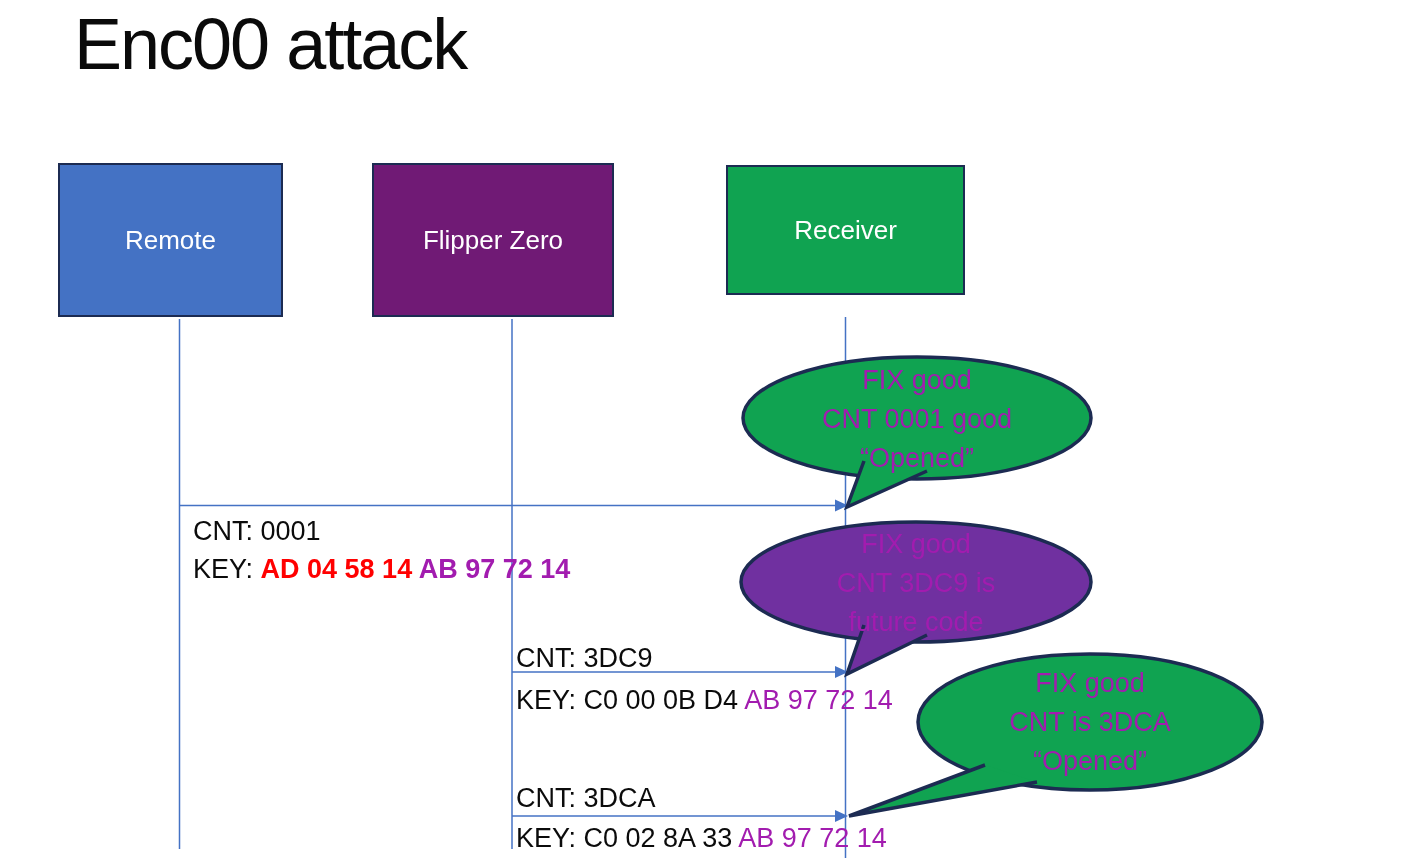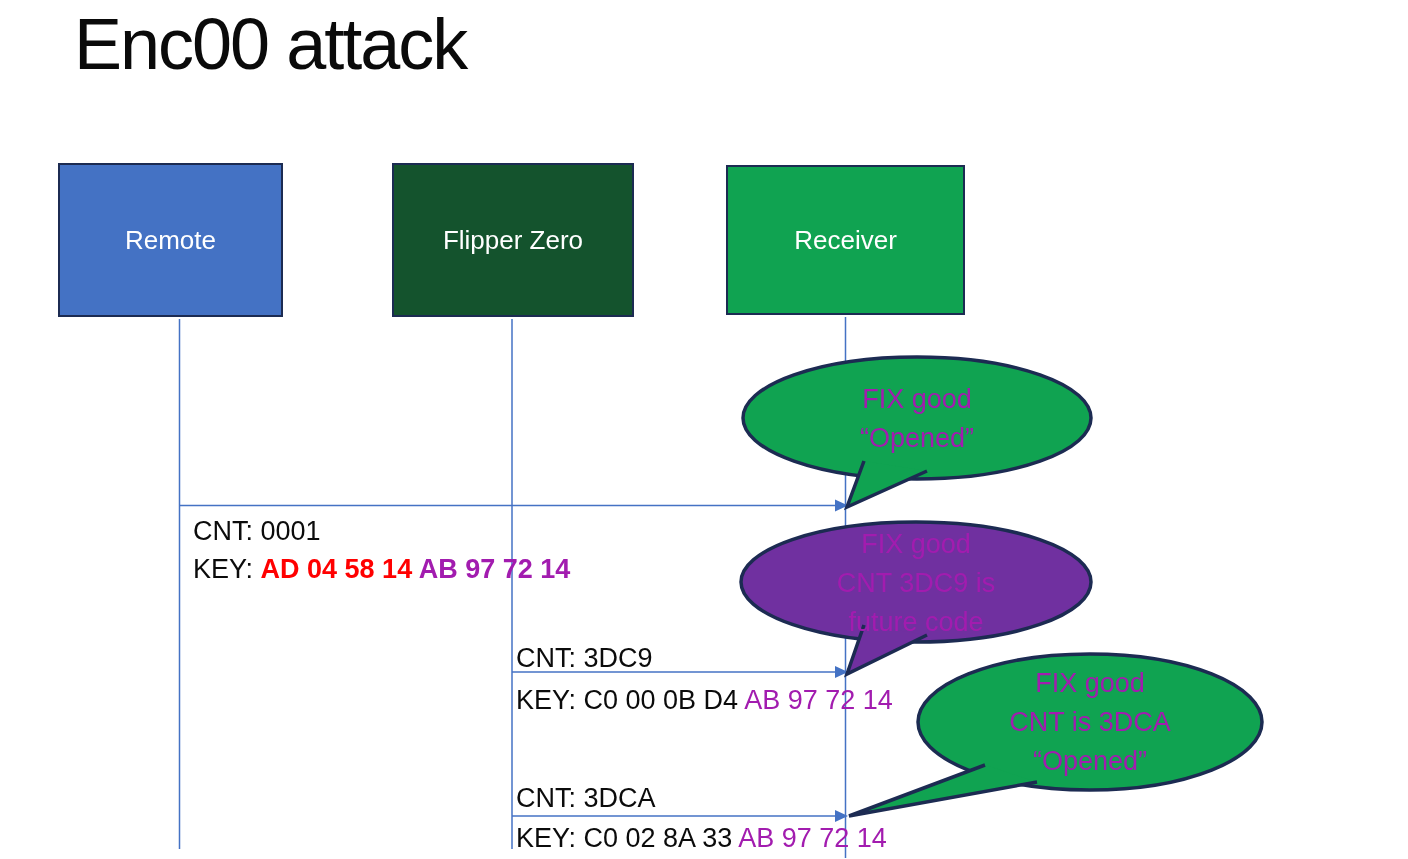--- a/index.html
+++ b/index.html
@@ -11,22 +11,22 @@
     position:absolute;left:70px;top:0px;margin:4px;
     font-size:72px;font-weight:200;letter-spacing:-2px;color:#0a0a0a;line-height:80px;
   }
   .overlay{position:absolute;left:0;top:0;width:1408px;height:859px;}
   .actor{
     position:absolute;box-sizing:border-box;border:2px solid #1C2B52;
     display:flex;align-items:center;justify-content:center;
     color:#ffffff;font-size:26px;
   }
   .actor-remote{left:58px;top:163px;width:225px;height:154px;background:#4472C4;}
-  .actor-flipper{left:392px;top:163px;width:242px;height:154px;background:#14532d;text-align:center;}
-  .actor-receiver{left:726px;top:165px;width:239px;height:150px;background:#10A351;}
+  .actor-flipper{left:372px;top:163px;width:242px;height:154px;background:#701a75;text-align:center;}
+  .actor-receiver{left:726px;top:165px;width:239px;height:130px;background:#10A351;}
   .msg{
     position:absolute;font-size:27px;line-height:32px;color:#0b0b0b;white-space:pre;
   }
   .red{color:#FF0000;font-weight:bold;}
   .grn{color:#a21caf;}
   .bold{font-weight:700;}
   .callout-text{
     position:absolute;display:flex;flex-direction:column;align-items:center;justify-content:center;
     text-align:center;color:#a21caf;font-size:27px;line-height:39px;
   }
@@ -92,20 +92,21 @@
   <div class="msg" style="left:193px;top:553px"><span>KEY: </span><span class="red">AD 04 58 14 </span><span class="grn bold">AB 97 72 14</span></div>
 
   <div class="msg" style="left:516px;top:642px">CNT: 3DC9</div>
   <div class="msg" style="left:516px;top:684px"><span>KEY: C0 00 0B D4 </span><span class="grn">AB 97 72 14</span></div>
 
   <div class="msg" style="left:516px;top:782px">CNT: 3DCA</div>
   <div class="msg" style="left:516px;top:822px"><span>KEY: C0 02 8A 33 </span><span class="grn">AB 97 72 14</span></div>
 
   <div class="callout-text ct-1">
     <div>FIX good</div>
+    <div>CNT 0001 good</div>
     <div>“Opened”</div>
   </div>
   <div class="callout-text ct-2">
     <div>FIX good</div>
     <div>CNT 3DC9 is</div>
     <div>future code</div>
   </div>
   <div class="callout-text ct-3">
     <div>FIX good</div>
     <div>CNT is 3DCA</div>

